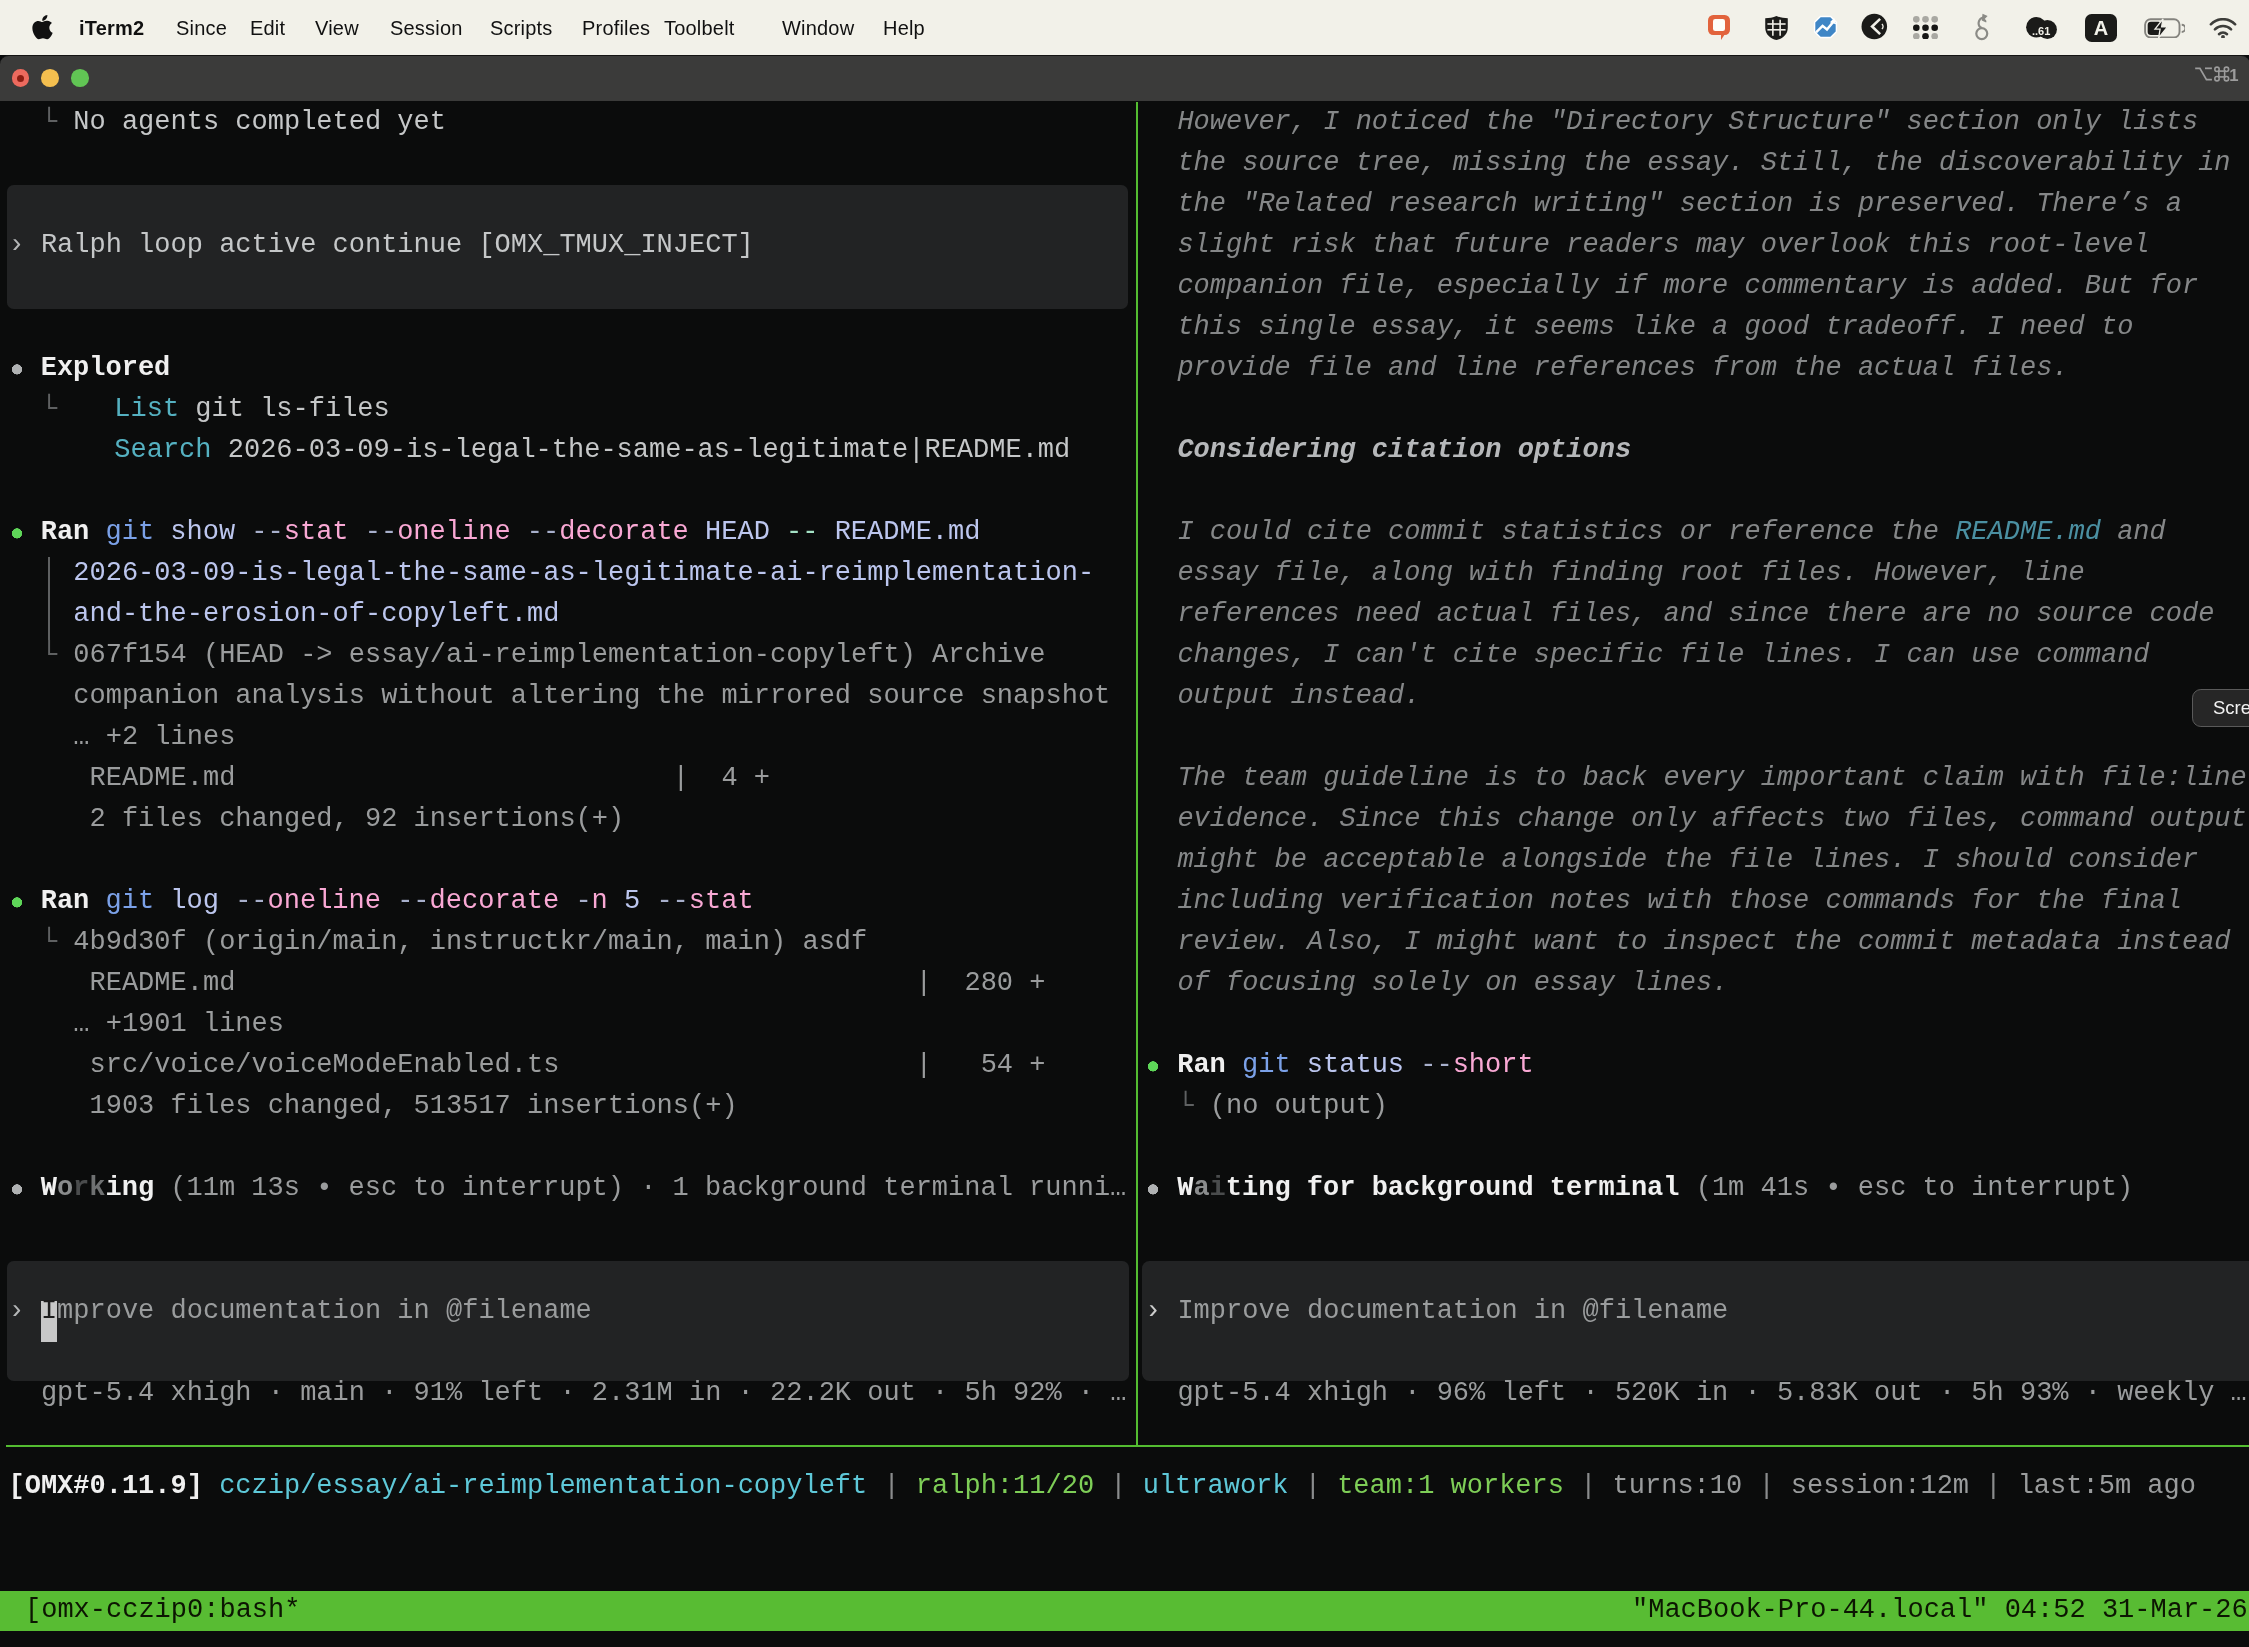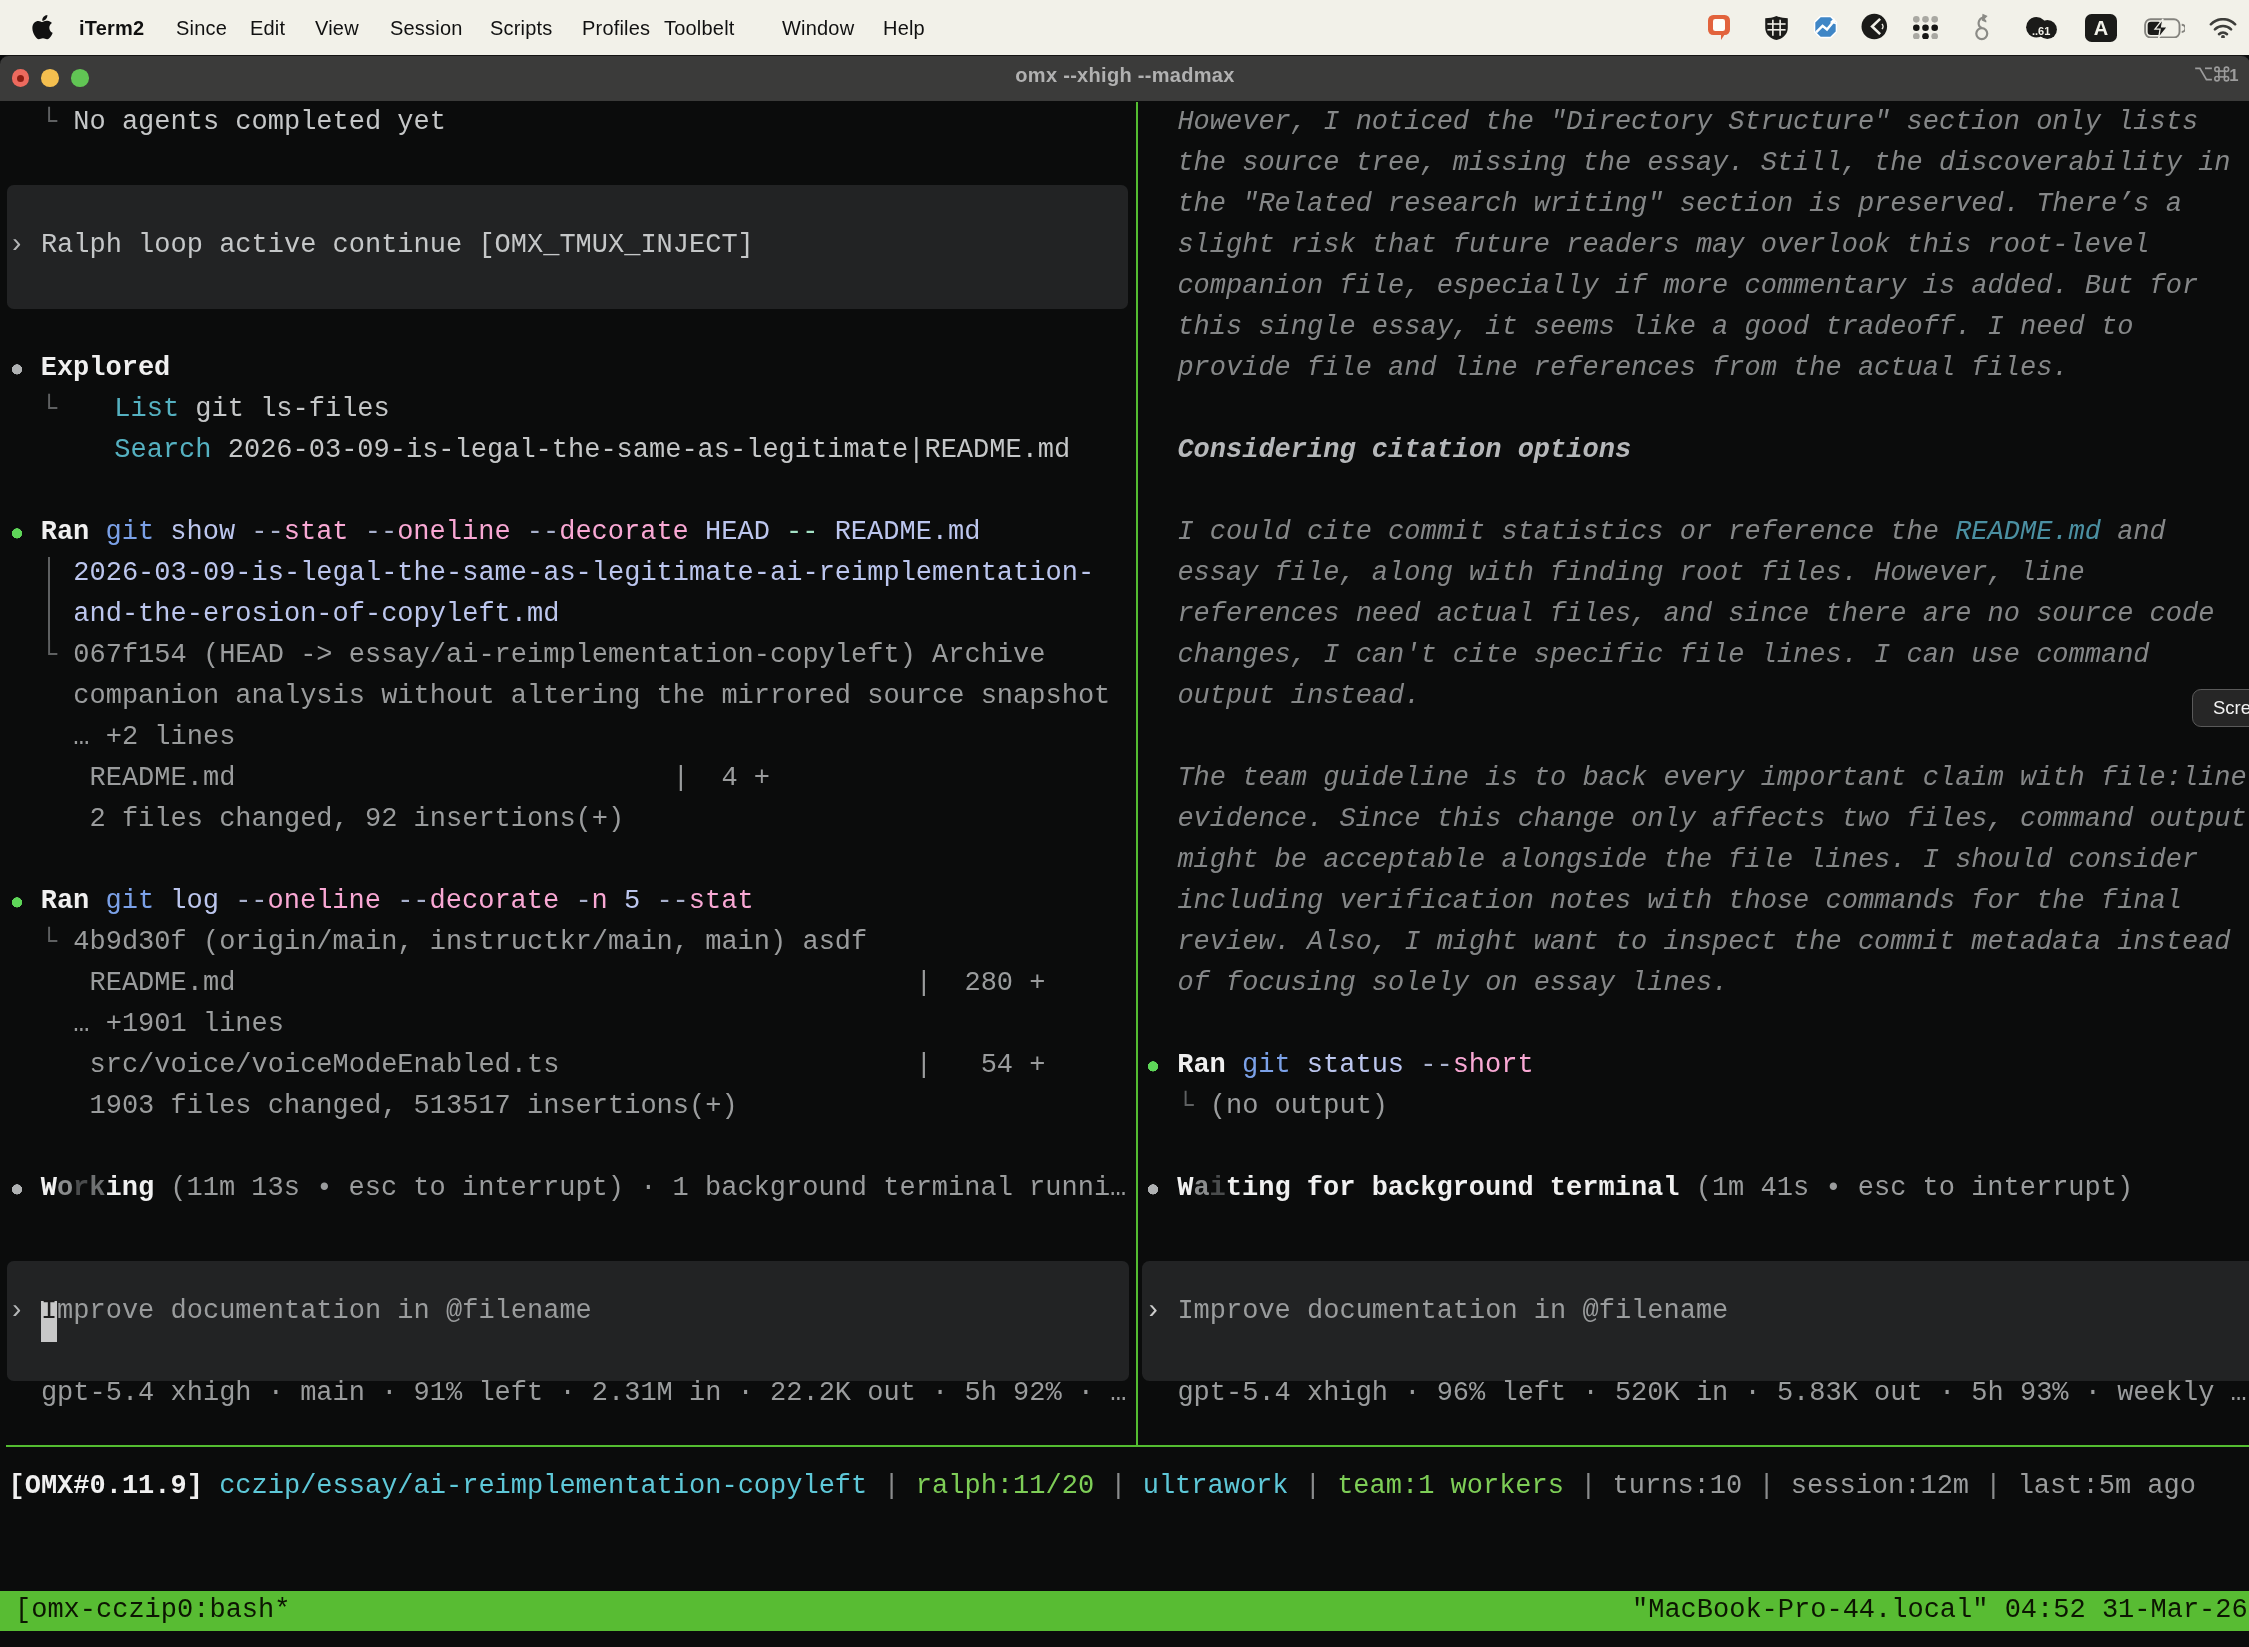--- a/index.html
+++ b/index.html
@@ -133,21 +133,20 @@
         <path d="M13.5 22 a8 8 0 0 1 11 0"></path>
       </g>
       <circle cx="19" cy="25.5" r="2.6" fill="#3d3d3a"></circle>
     </svg>
   </div>
   <div id="titlebar"></div>
   <div class="tl" style="left:11.8px;background:#ed6a5e"></div>
   <div class="tl" style="left:41px;background:#f4bf4f"></div>
   <div class="tl" style="left:71px;background:#61c554"></div>
   <div style="position:absolute;left:17px;top:75px;width:7.4px;height:7.4px;border-radius:50%;background:#8c1d12"></div>
-  <div id="title">omx --xhigh --madmax</div>
   <div id="term"></div>
   <div class="box" style="left:7.4px;top:185px;width:1121px;height:124px"></div>
   <div class="box" style="left:7.4px;top:1261px;width:1122px;height:120px"></div>
   <div class="box" style="left:1142px;top:1261px;width:1108px;height:120px;border-radius:7.4px 0 0 7.4px"></div>
   <div id="cursor"></div>
   <div style="position:absolute;left:48px;top:557px;width:1.8px;height:83px;background:#5f6162"></div>
   <pre style="left:8.5px;top:102px">  <span class="t">└</span> <span class="g">No agents completed yet</span>
 
 
 <span class="p">›</span> <span class="g">Ralph loop active continue [OMX_TMUX_INJECT]</span>
@@ -208,21 +207,21 @@
 <span class="bu2 bl2"> </span> <span class="w">W</span><span class="s1">a</span><span class="s2">i</span><span class="w">ting for background terminal</span><span class="d"> (1m 41s • esc to interrupt)</span>
 
 
 <span class="p2">›</span> <span class="d">Improve documentation in @filename</span>
 
 <span class="d">  gpt-5.4 xhigh · 96% left · 520K in · 5.83K out · 5h 93% · weekly …</span></pre>
   <pre style="left:8.5px;top:1466px"><span class="w">[OMX#0.11.9]</span> <span class="cyb">cczip/essay/ai-reimplementation-copyleft</span> <span class="sep">|</span> <span class="grn">ralph:11/20</span> <span class="sep">|</span> <span class="cyb">ultrawork</span> <span class="sep">|</span> <span class="grn">team:1 workers</span> <span class="sep">|</span> <span class="d">turns:10</span> <span class="sep">|</span> <span class="d">session:12m</span> <span class="sep">|</span> <span class="d">last:5m ago</span></pre>
   <div id="vdiv"></div>
   <div id="hdiv"></div>
   <div id="tmuxbar"></div>
-  <pre class="tmx" style="left:15px;top:1590px">[omx-cczip0:bash*</pre>
+  <pre class="tmx" style="left:25px;top:1590px">[omx-cczip0:bash*</pre>
   <pre class="tmx" style="left:1632px;top:1590px">"MacBook-Pro-44.local" 04:52 31-Mar-26</pre>
   <div id="scre">Scre</div>
   <svg style="position:absolute;left:2194px;top:66px" width="46" height="16" viewBox="0 0 62 22">
     <g stroke="#9c9c9c" stroke-width="2.4" fill="none">
       <path d="M1 3.2 h6.5 l9 15.6 h7.5"></path>
         <path d="M14.5 3.2 h9.5"></path>
     </g>
     <g stroke="#9c9c9c" stroke-width="2.2" fill="none">
       <rect x="33.5" y="7" width="8" height="8"></rect>
       <circle cx="31" cy="4.5" r="3"></circle>

